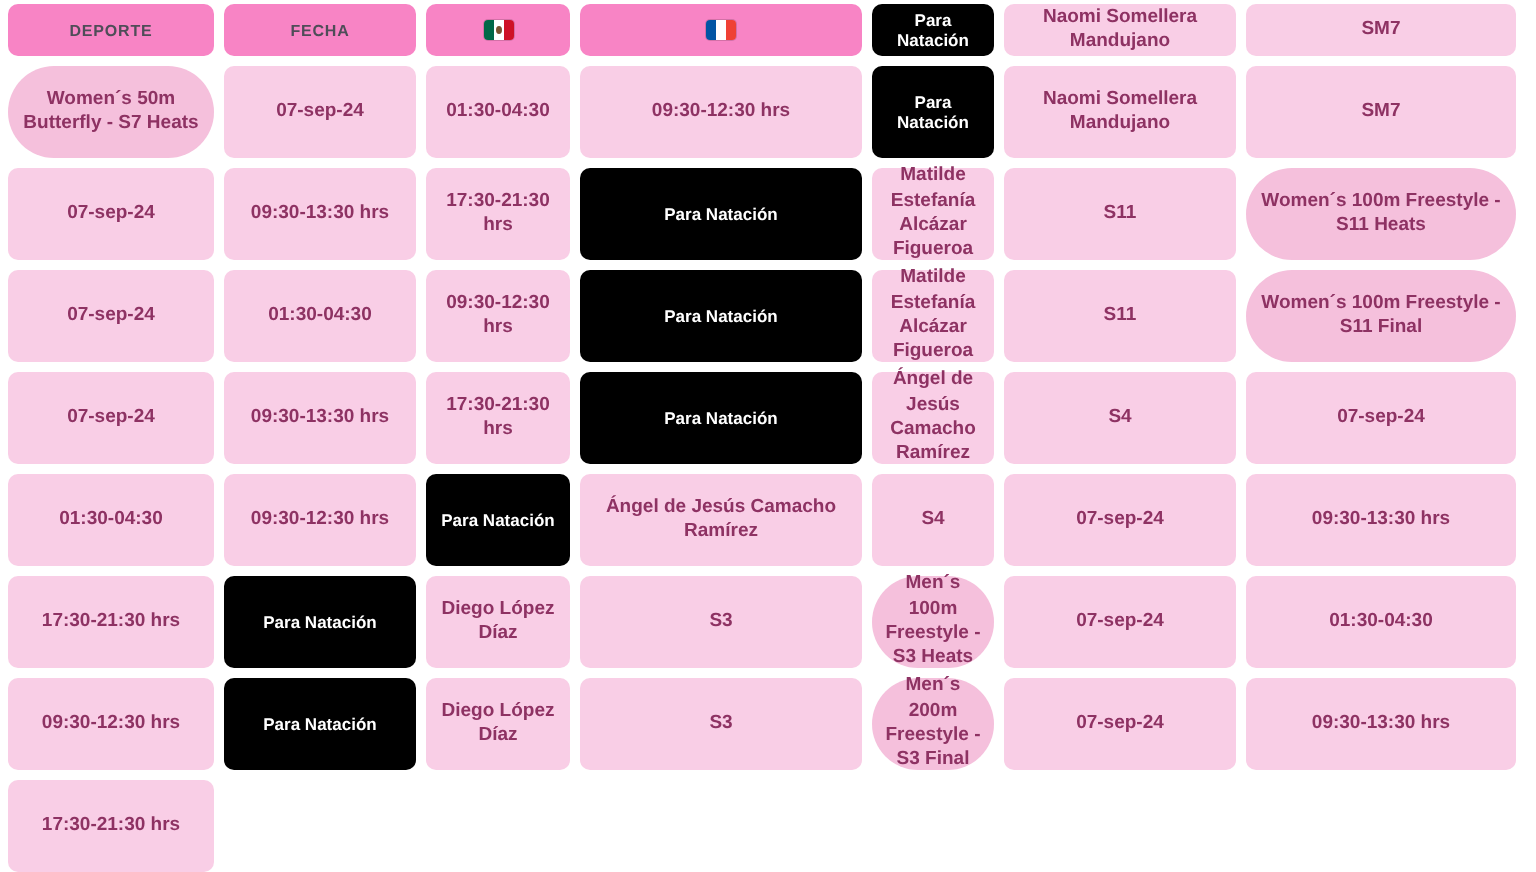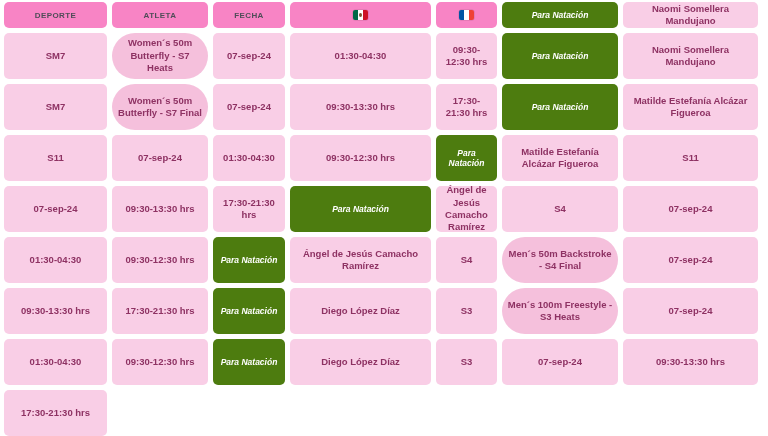--- a/index.html
+++ b/index.html
@@ -28,24 +28,23 @@
     padding: 2px 5px;
   }
   .head {
     background: #f884c5;
     color: #4f4d58;
     font-size: 8px;
     letter-spacing: .4px;
     text-transform: uppercase;
   }
   .deporte {
-    background: #4d7c0f;
+    background: #000000;
     color: #ffffff;
     font-size: 8.5px;
-    font-style: italic;
   }
   .body {
     background: #f9cee6;
     color: #8e3263;
     font-size: 9.5px;
     line-height: 1.3;
   }
   .prueba { background: #f5c0dc; border-radius: 23px; }
   
   .flag {
@@ -67,21 +66,20 @@
     left: 1px; right: 1px; top: 3px; bottom: 3px;
     background: #7a5230;
     border-radius: 50%;
   }
 </style>
 </head>
 <body>
 
 <div class="grid">
   <div class="cell head">DEPORTE</div>
-  <div class="cell head">ATLETA</div>
   <div class="cell head">FECHA</div>
   <div class="cell head">
     <span class="flag mx">
         <span class="mx-green"></span>
         <span class="stripe-white"></span>
         <span class="mx-red"></span>
       </span>
   </div>
   <div class="cell head">
     <span class="flag fr">
@@ -95,61 +93,62 @@
   <div class="cell body">Naomi Somellera Mandujano</div>
   <div class="cell body">SM7</div>
   <div class="cell body prueba">Women´s 50m Butterfly - S7 Heats</div>
   <div class="cell body">07-sep-24</div>
   <div class="cell body">01:30-04:30</div>
   <div class="cell body">09:30-12:30 hrs</div>
 
   <div class="cell deporte">Para Natación</div>
   <div class="cell body">Naomi Somellera Mandujano</div>
   <div class="cell body">SM7</div>
-  <div class="cell body prueba">Women´s 50m Butterfly - S7 Final</div>
   <div class="cell body">07-sep-24</div>
   <div class="cell body">09:30-13:30 hrs</div>
   <div class="cell body">17:30-21:30 hrs</div>
 
   <div class="cell deporte">Para Natación</div>
   <div class="cell body">Matilde Estefanía Alcázar Figueroa</div>
   <div class="cell body">S11</div>
+  <div class="cell body prueba">Women´s 100m Freestyle - S11 Heats</div>
   <div class="cell body">07-sep-24</div>
   <div class="cell body">01:30-04:30</div>
   <div class="cell body">09:30-12:30 hrs</div>
 
   <div class="cell deporte">Para Natación</div>
   <div class="cell body">Matilde Estefanía Alcázar Figueroa</div>
   <div class="cell body">S11</div>
+  <div class="cell body prueba">Women´s 100m Freestyle - S11 Final</div>
   <div class="cell body">07-sep-24</div>
   <div class="cell body">09:30-13:30 hrs</div>
   <div class="cell body">17:30-21:30 hrs</div>
 
   <div class="cell deporte">Para Natación</div>
   <div class="cell body">Ángel de Jesús Camacho Ramírez</div>
   <div class="cell body">S4</div>
   <div class="cell body">07-sep-24</div>
   <div class="cell body">01:30-04:30</div>
   <div class="cell body">09:30-12:30 hrs</div>
 
   <div class="cell deporte">Para Natación</div>
   <div class="cell body">Ángel de Jesús Camacho Ramírez</div>
   <div class="cell body">S4</div>
-  <div class="cell body prueba">Men´s 50m Backstroke - S4 Final</div>
   <div class="cell body">07-sep-24</div>
   <div class="cell body">09:30-13:30 hrs</div>
   <div class="cell body">17:30-21:30 hrs</div>
 
   <div class="cell deporte">Para Natación</div>
   <div class="cell body">Diego López Díaz</div>
   <div class="cell body">S3</div>
   <div class="cell body prueba">Men´s 100m Freestyle - S3 Heats</div>
   <div class="cell body">07-sep-24</div>
   <div class="cell body">01:30-04:30</div>
   <div class="cell body">09:30-12:30 hrs</div>
 
   <div class="cell deporte">Para Natación</div>
   <div class="cell body">Diego López Díaz</div>
   <div class="cell body">S3</div>
+  <div class="cell body prueba">Men´s 200m Freestyle - S3 Final</div>
   <div class="cell body">07-sep-24</div>
   <div class="cell body">09:30-13:30 hrs</div>
   <div class="cell body">17:30-21:30 hrs</div>
 </div>
 
 </body></html>

